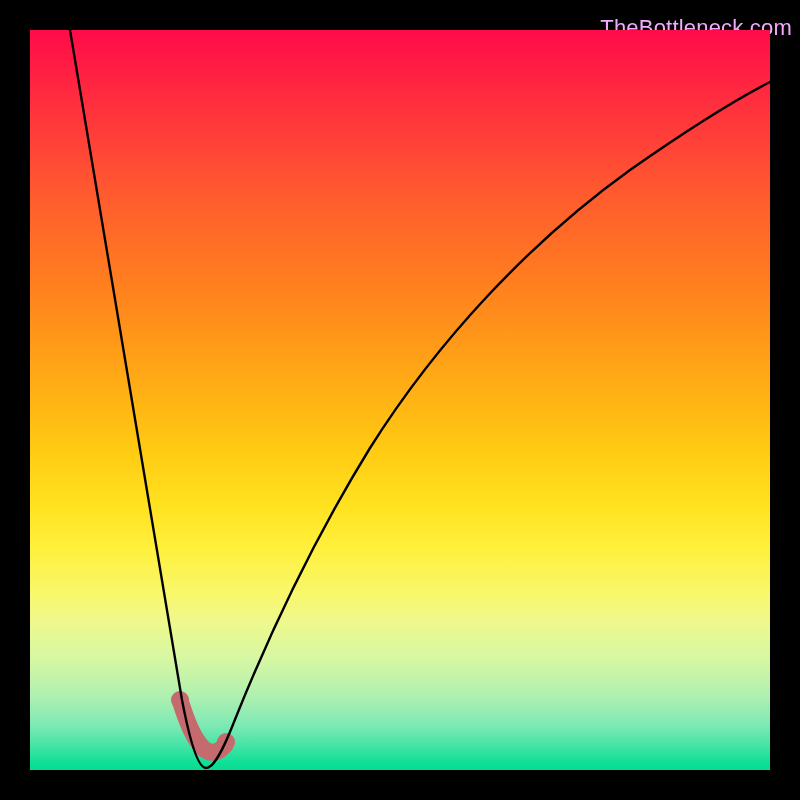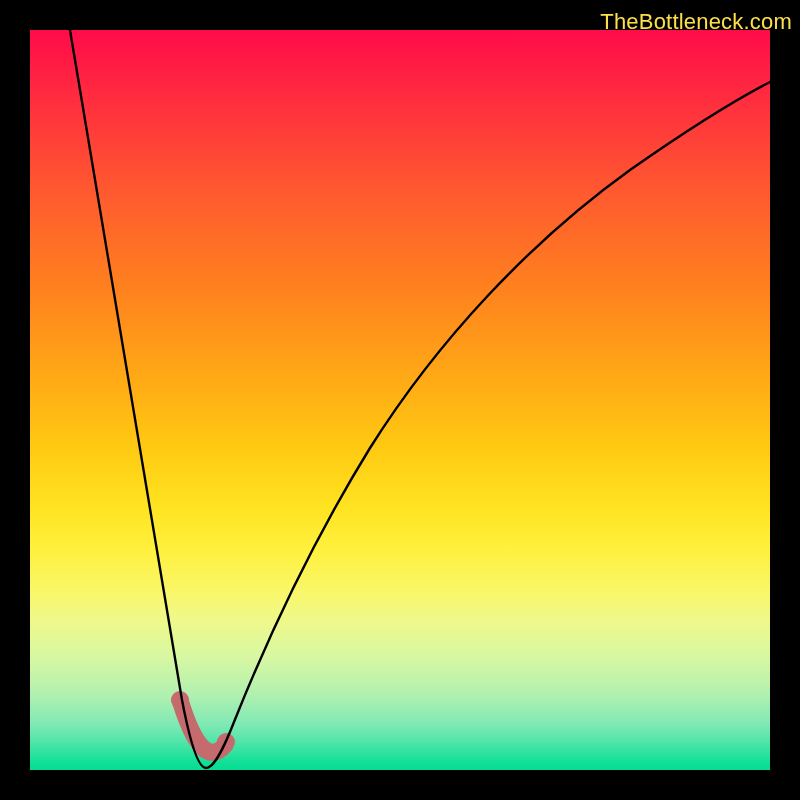--- a/index.html
+++ b/index.html
@@ -48,23 +48,23 @@
   }
   svg.curve {
     position: absolute;
     left: 0;
     top: 0;
     width: 740px;
     height: 740px;
   }
   .watermark {
     position: absolute;
-    top: 9px;
+    top: 15px;
     right: 8px;
-    color: #fde047;
+    color: #f0abfc;
     font-size: 22px;
     letter-spacing: 0.2px;
     user-select: none;
   }
 </style>
 </head>
 <body>
 
 <div class="watermark">TheBottleneck.com</div>
 

